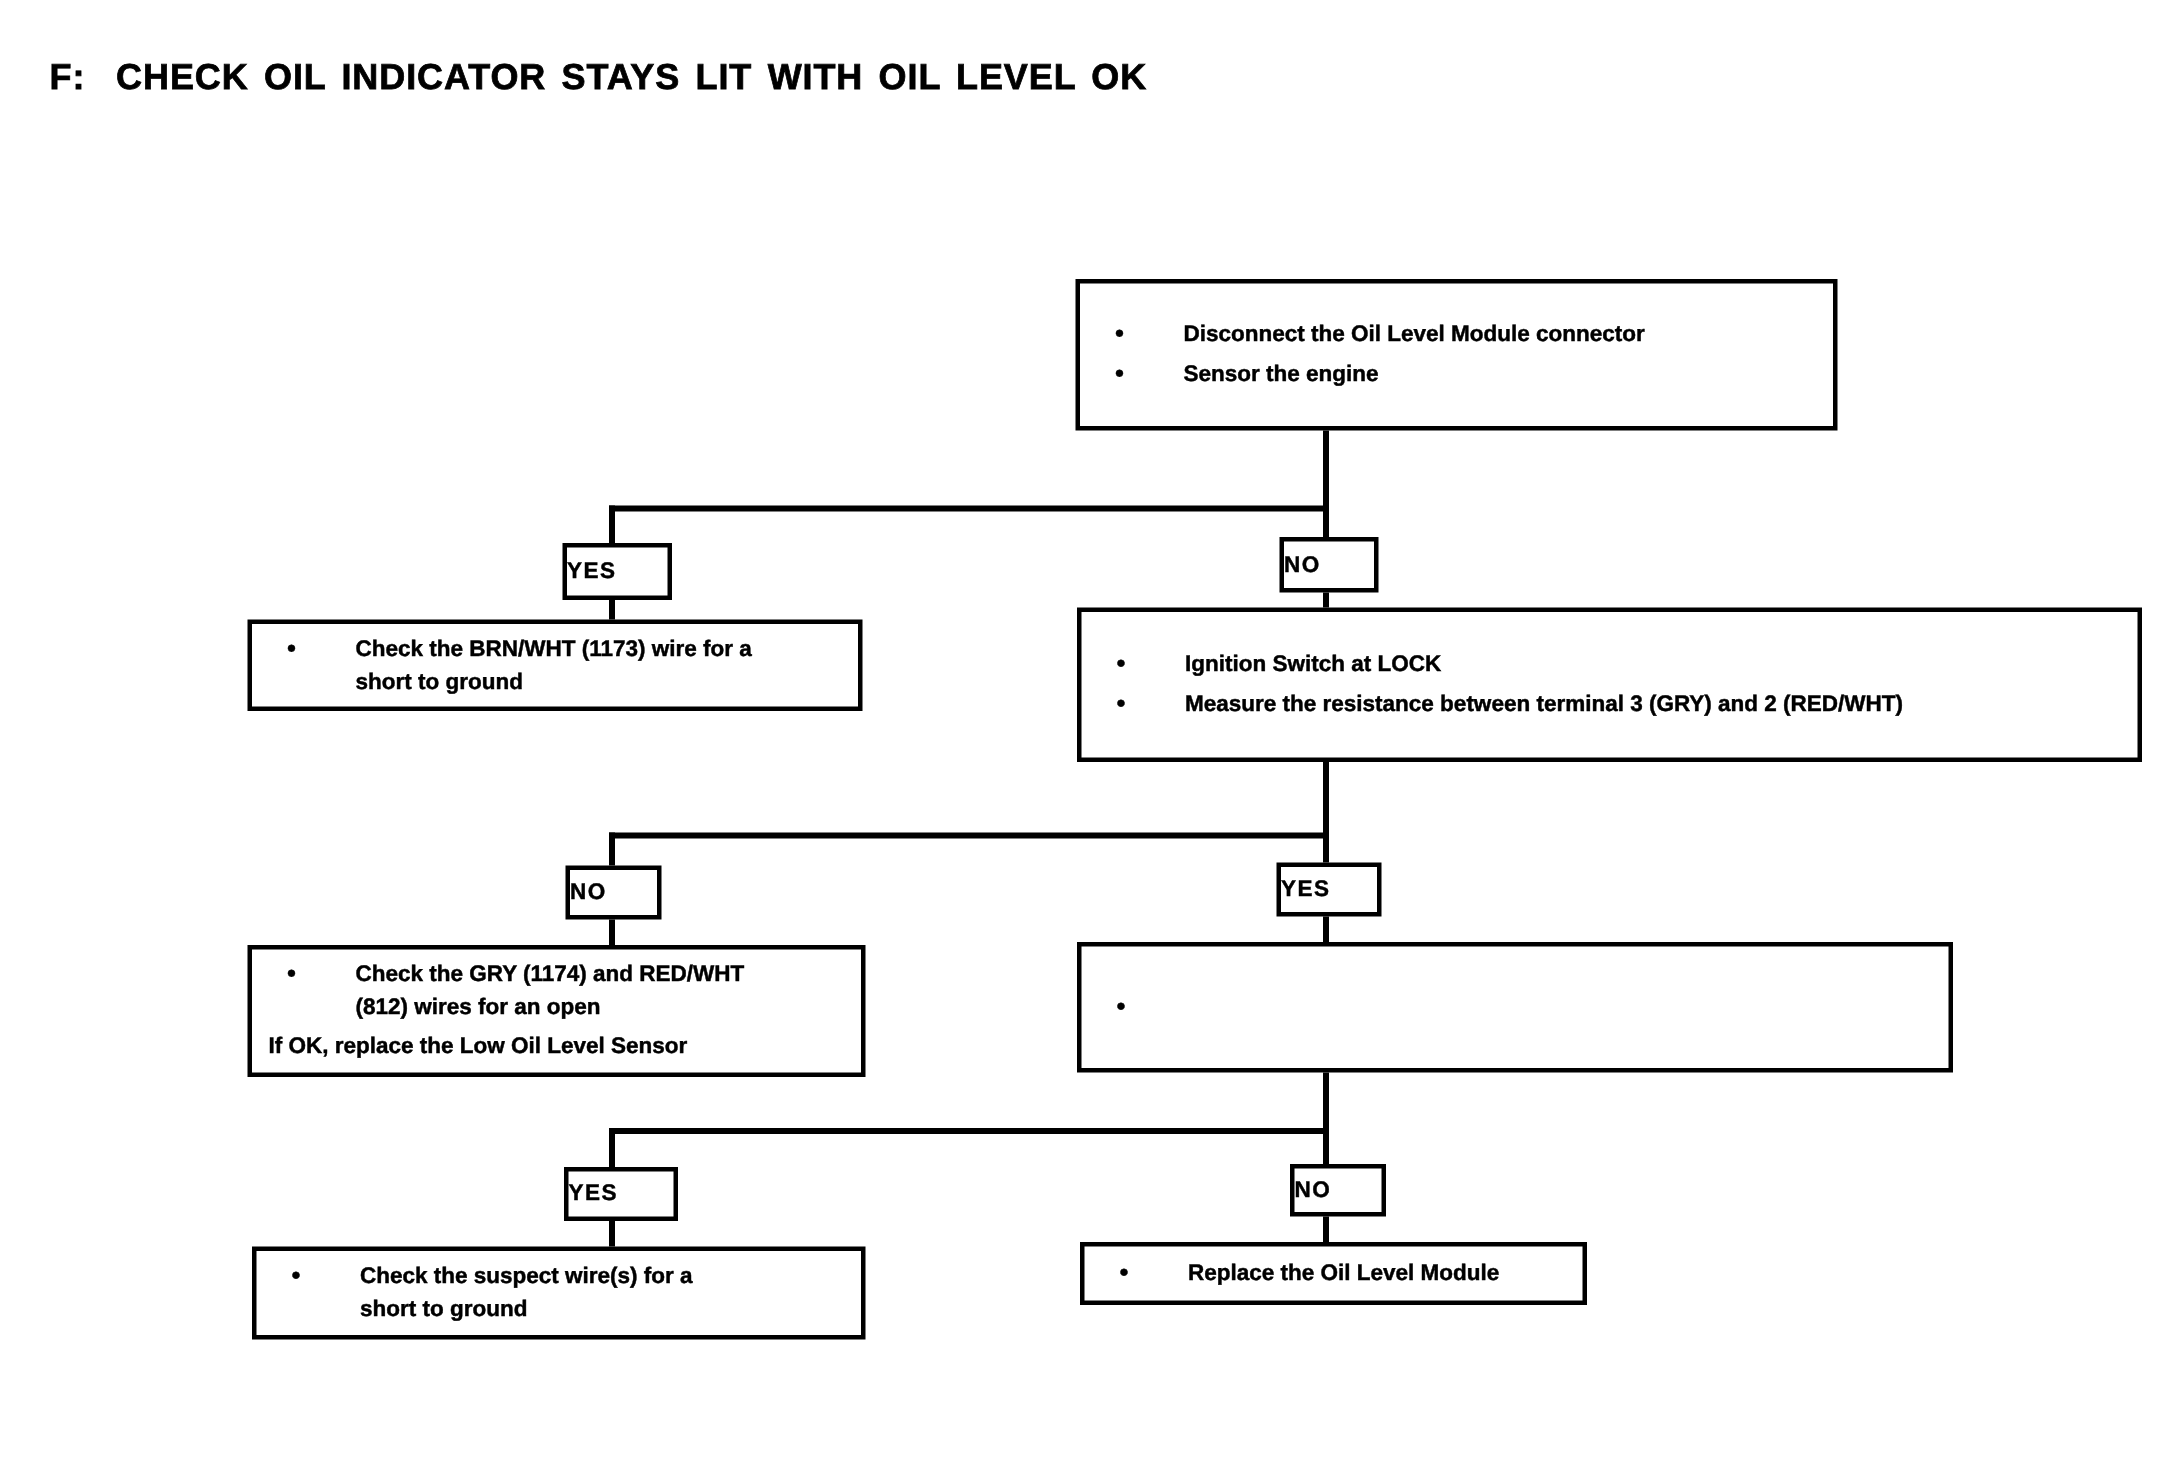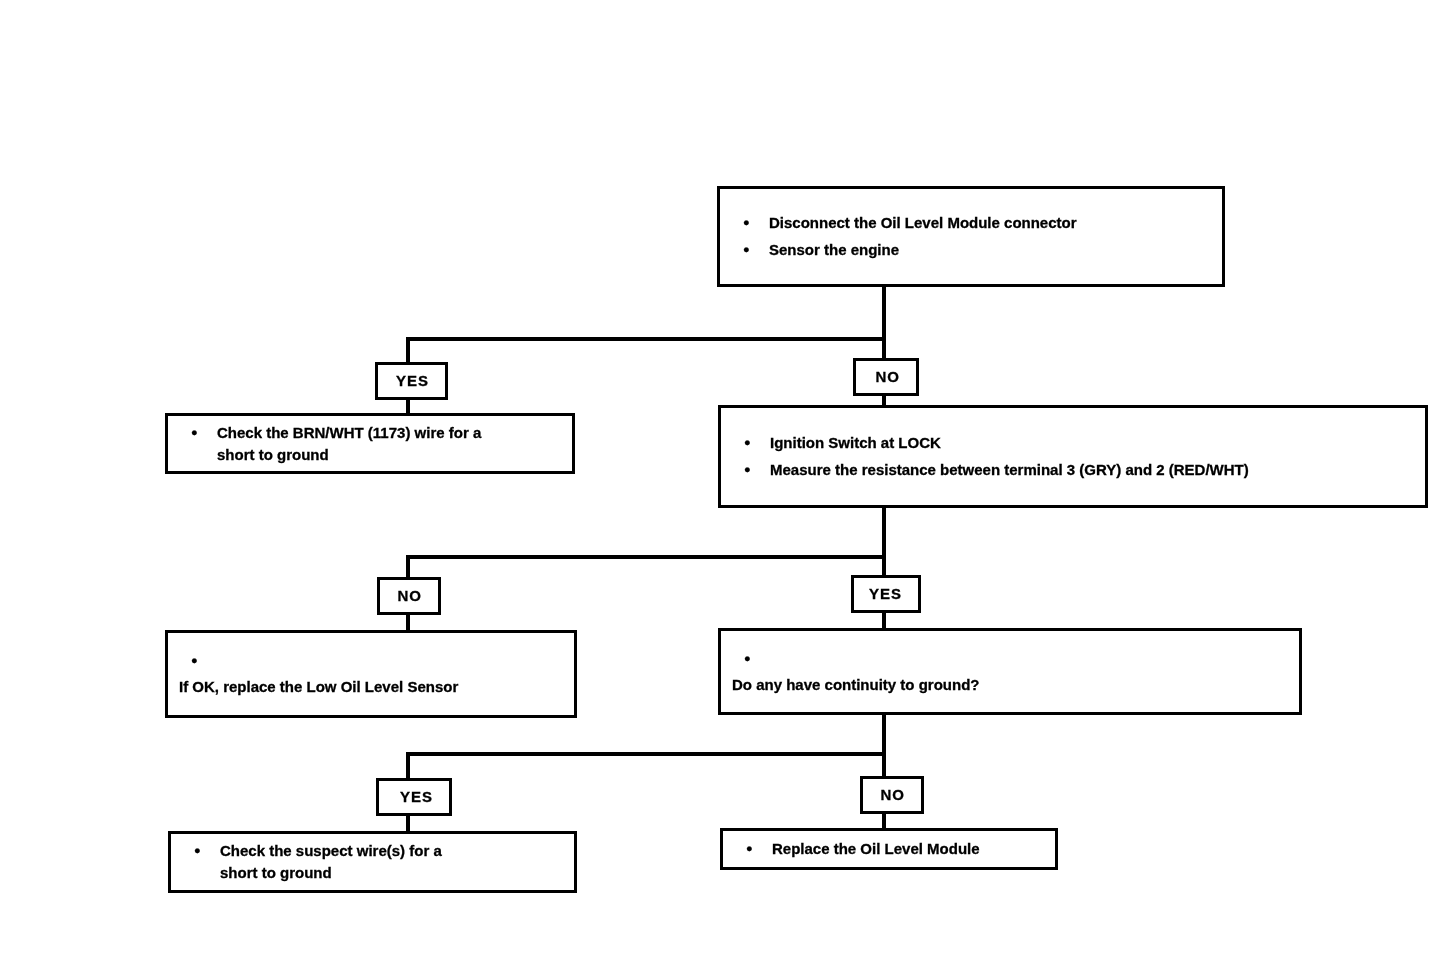--- a/index.html
+++ b/index.html
@@ -40,37 +40,38 @@
     justify-content: center;
     gap: 5px;
     padding: 6px 12px 6px 11px;
   }
   .bullet-row { display: flex; margin-left: 12px; }
   .bullet-mark {
     flex: 0 0 26px;
     font-size: 11px;
     line-height: 21px;
   }
-  .bullet-text { white-space: pre-line; }
+  .bullet-text { white-space: pre-line; margin-left: 20px; }
   .plain-row { margin-left: 0; white-space: pre-line; }
   .decision {
     display: flex;
     align-items: center;
-    justify-content: flex-end;
+    justify-content: flex-start;
     letter-spacing: 1px;
-    padding: 16px;
+    padding: 0;
   }
   
   .line { position: absolute; background: #000; }
 </style>
 </head>
 <body>
 
 <div class="canvas">
 
+  <div class="page-title">F:  CHECK OIL INDICATOR STAYS LIT WITH OIL LEVEL OK</div>
 
   <div class="line" style="left:882px; top:285px; width:4px; height:56px;"></div>
 
   <div class="line" style="left:406px; top:337px; width:480px; height:4px;"></div>
 
   <div class="line" style="left:406px; top:337px; width:4px; height:27px;"></div>
 
   <div class="line" style="left:406px; top:398px; width:4px; height:17px;"></div>
 
   <div class="line" style="left:882px; top:339px; width:4px; height:21px;"></div>
@@ -143,29 +144,30 @@
     <span>NO</span>
   </div>
 
   <div class="node decision" style="left:851px; top:575px; width:70px; height:36px;">
     <span>YES</span>
   </div>
 
   <div class="node step" style="left:165px; top:630px; width:412px; height:88px;">
     <div class="bullet-row">
       <span class="bullet-mark">●</span>
+      <span class="bullet-text">Check the GRY (1174) and RED/WHT
+(812) wires for an open</span>
     </div>
     <div class="plain-row">If OK, replace the Low Oil Level Sensor</div>
   </div>
 
   <div class="node step" style="left:718px; top:628px; width:584px; height:87px;">
     <div class="bullet-row">
       <span class="bullet-mark">●</span>
     </div>
-    <div class="plain-row">Do any have continuity to ground?</div>
   </div>
 
   <div class="node decision" style="left:376px; top:778px; width:76px; height:36px;">
     <span>YES</span>
   </div>
 
   <div class="node decision" style="left:860px; top:776px; width:64px; height:35px;">
     <span>NO</span>
   </div>
 

